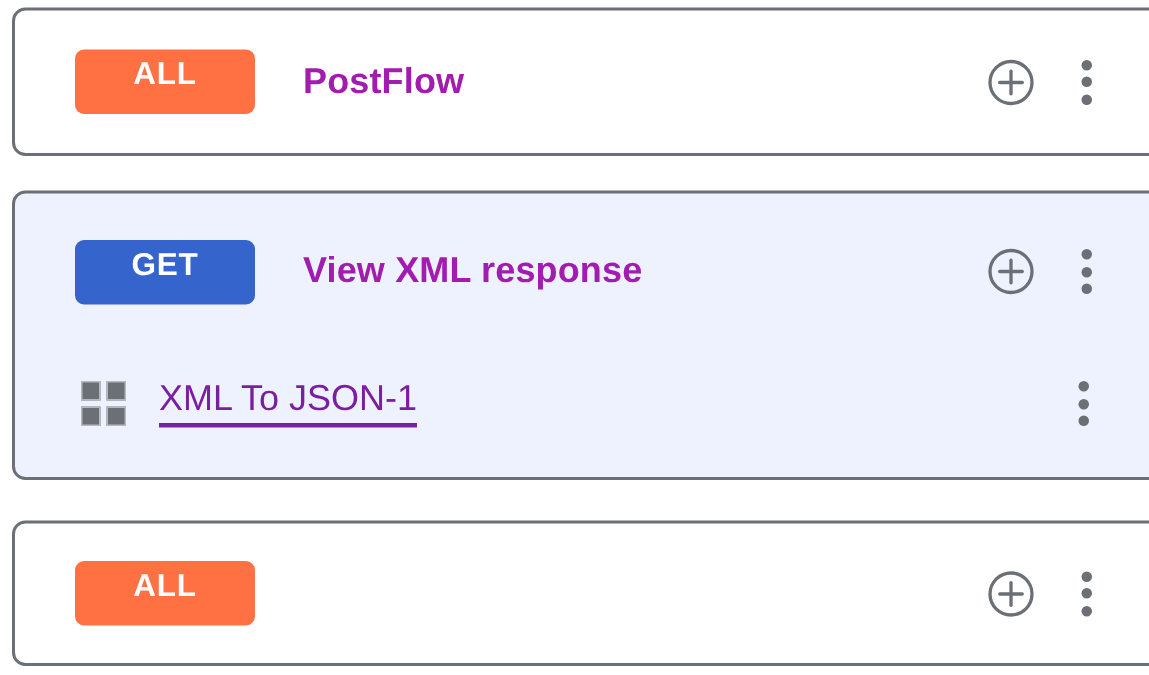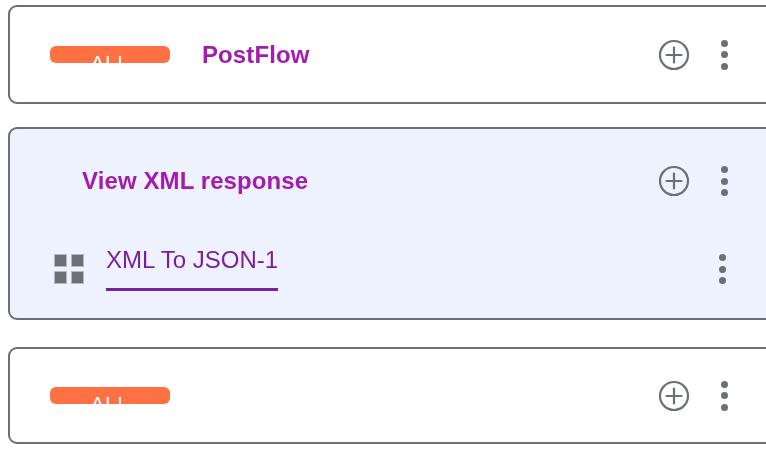--- a/index.html
+++ b/index.html
@@ -49,27 +49,27 @@
   }
   .flow-row.sub-row {
     height: 72px;
     padding-left: 44px;
   }
 
   
   .method-badge {
     flex: 0 0 auto;
     width: 120px;
-    height: 17px;
+    height: 43px;
     line-height: 33px;
     border-radius: 6px;
     text-align: center;
     color: #ffffff;
     font-size: 21px;
-    font-weight: 400;
+    font-weight: 700;
     letter-spacing: 0.5px;
     user-select: none;
   }
   .method-all { background: #ff7043; }
   .method-get { background: #3564cd; }
 
   
   .flow-title {
     margin-left: 32px;
     font-size: 24px;
@@ -134,21 +134,21 @@
     box-sizing: border-box;
   }
 
   .policy-link {
     margin-left: 22px;
     font-size: 24px;
     font-weight: 400;
     color: #7b1fa2;
     text-decoration: none;
     border-bottom: 3px solid #7b1fa2;
-    padding-bottom: 16px;
+    padding-bottom: 3px;
     line-height: 1.05;
     white-space: nowrap;
     cursor: pointer;
   }
 </style>
 </head>
 <body>
 
 <div class="flow-list">
 
@@ -170,20 +170,21 @@
           <i></i>
           <i></i>
         </span>
       </div>
     </div>
   </div>
 
   <div class="flow-card card-get is-selected">
 
     <div class="flow-row" style="height:104px;">
+      <div class="method-badge method-get">GET</div>
       <div class="flow-title">View XML response</div>
 
       <div class="row-actions">
         <span class="icon-add-wrap">
           <svg class="icon-add" viewBox="0 0 32 32" aria-hidden="true">
             <circle cx="16" cy="16" r="14" fill="none" stroke="#6b6f76" stroke-width="2.2"></circle>
             <line x1="16" y1="8.5" x2="16" y2="23.5" stroke="#6b6f76" stroke-width="2.2" stroke-linecap="round"></line>
             <line x1="8.5" y1="16" x2="23.5" y2="16" stroke="#6b6f76" stroke-width="2.2" stroke-linecap="round"></line>
           </svg>
         </span>

